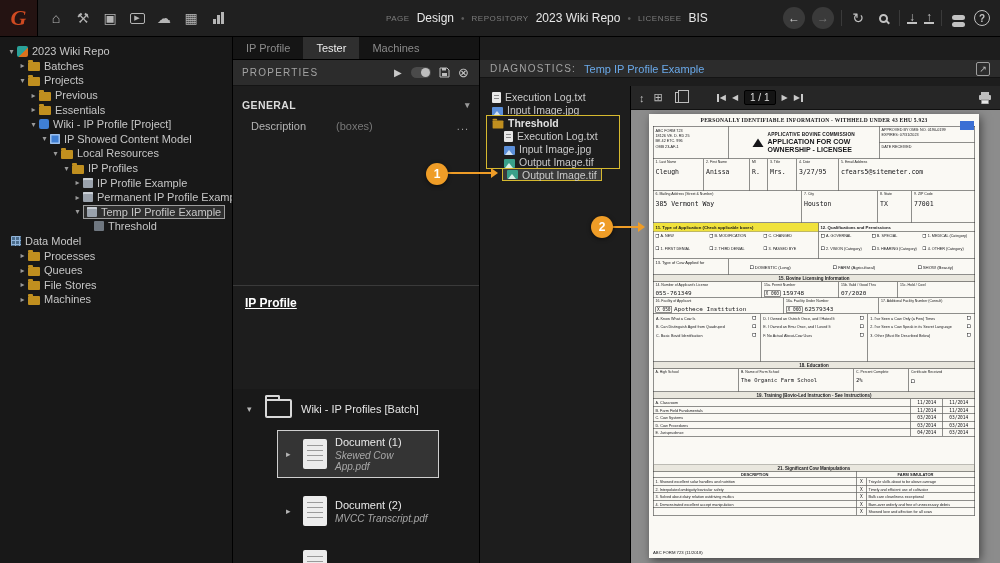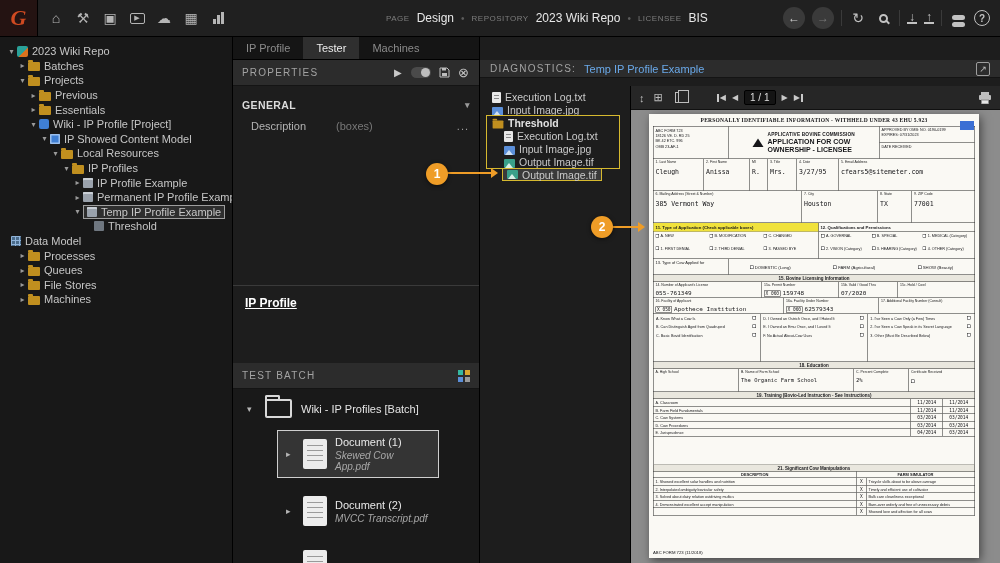--- a/index.html
+++ b/index.html
@@ -366,26 +366,20 @@
       <span class="chev">▾</span>
     </div>
     <div class="desc-row">
       <span>Description</span>
       <span class="desc-val">(boxes)</span>
       <span class="desc-dots">...</span>
     </div>
     <div class="help">
       <h3>IP Profile</h3>
     </div>
-    <div class="secbar tbbar">
-      <span>TEST BATCH</span>
-      <span class="sp">
-          <span class="ic-batch"></span>
-        </span>
-    </div>
     <div class="batch">
       <div class="b-root">
         <span class="b-exp">▾</span>
         <span class="b-folder"></span>
         <span>Wiki - IP Profiles [Batch]</span>
       </div>
       <div class="b-doc sel">
         <span class="b-exp">▸</span>
         <span class="b-docico"></span>
         <span>

